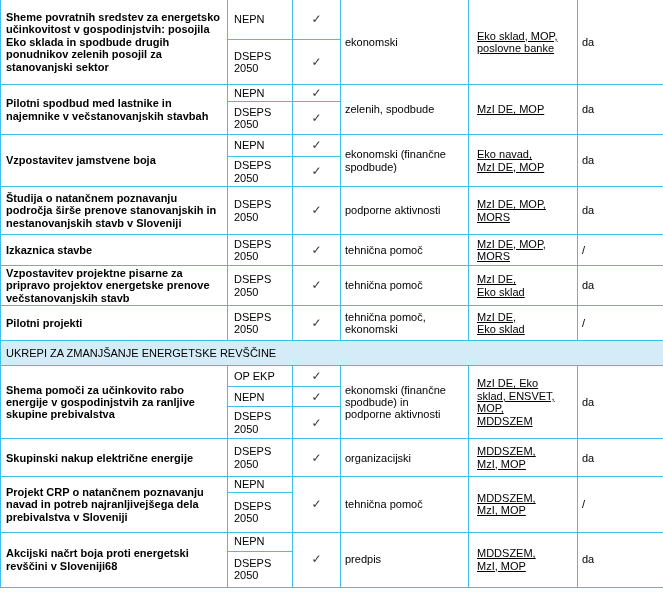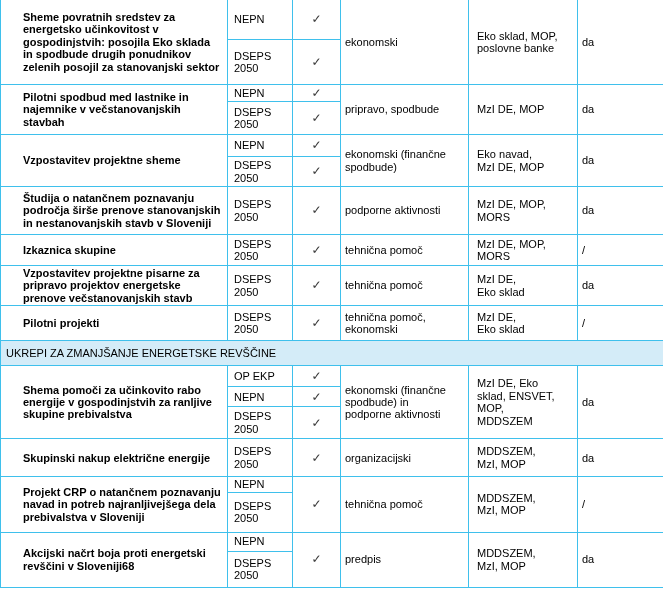--- a/index.html
+++ b/index.html
@@ -25,41 +25,42 @@
     border: 1px solid var(--border-color, #3fc0ec);
     font-size: 11px;
     line-height: 12.4px;
     color: #000000;
     vertical-align: middle;
     overflow: hidden;
     padding: 1px 4px;
   }
   td.measure-cell {
     font-weight: bold;
-    padding-left: 22px;
+    padding-left: 5px;
     padding-right: 6px;
   }
   td.document-cell {
     padding-left: 6px;
     white-space: pre-line;
     margin-top: 37px;
   }
   td.check-cell {
     text-align: center;
     padding: 0;
     font-size: 12px;
     color: #3a3a3a;
   }
   td.type-cell {
     padding-left: 4px;
     white-space: pre-line;
   }
   td.institutions-cell {
     padding-left: 8px;
     white-space: pre-line;
+    text-decoration: underline;
   }
   td.consistency-cell {
     text-align: left;
   }
   tr.section-row td {
     background: var(--section-bg, #d4ecf8);
     padding-left: 5px;
     font-weight: normal;
   }
 </style>
@@ -88,31 +89,31 @@
         </tr>
         <tr style="height: 45px;">
           <td class="document-cell">DSEPS
 2050</td>
           <td class="check-cell">✓</td>
         </tr>
         <tr style="height: 17px;">
           <td class="measure-cell" rowspan="2">Pilotni spodbud med lastnike in najemnike v večstanovanjskih stavbah</td>
           <td class="document-cell">NEPN</td>
           <td class="check-cell">✓</td>
-          <td class="type-cell" rowspan="2">pripravo, spodbude</td>
+          <td class="type-cell" rowspan="2">zelenih, spodbude</td>
           <td class="institutions-cell" rowspan="2">MzI DE, MOP</td>
           <td class="consistency-cell" rowspan="2">da</td>
         </tr>
         <tr style="height: 33px;">
           <td class="document-cell">DSEPS
 2050</td>
           <td class="check-cell">✓</td>
         </tr>
         <tr style="height: 22px;">
-          <td class="measure-cell" rowspan="2">Vzpostavitev projektne sheme</td>
+          <td class="measure-cell" rowspan="2">Vzpostavitev jamstvene boja</td>
           <td class="document-cell">NEPN</td>
           <td class="check-cell">✓</td>
           <td class="type-cell" rowspan="2">ekonomski (finančne
 spodbude)</td>
           <td class="institutions-cell" rowspan="2">Eko navad,
 MzI DE, MOP</td>
           <td class="consistency-cell" rowspan="2">da</td>
         </tr>
         <tr style="height: 30px;">
           <td class="document-cell">DSEPS
@@ -123,21 +124,21 @@
           <td class="measure-cell">Študija o natančnem poznavanju področja širše prenove stanovanjskih in nestanovanjskih stavb v Sloveniji</td>
           <td class="document-cell">DSEPS
 2050</td>
           <td class="check-cell">✓</td>
           <td class="type-cell">podporne aktivnosti</td>
           <td class="institutions-cell">MzI DE, MOP,
 MORS</td>
           <td class="consistency-cell">da</td>
         </tr>
         <tr style="height: 31px;">
-          <td class="measure-cell">Izkaznica skupine</td>
+          <td class="measure-cell">Izkaznica stavbe</td>
           <td class="document-cell">DSEPS
 2050</td>
           <td class="check-cell">✓</td>
           <td class="type-cell">tehnična pomoč</td>
           <td class="institutions-cell">MzI DE, MOP,
 MORS</td>
           <td class="consistency-cell">/</td>
         </tr>
         <tr style="height: 37px;">
           <td class="measure-cell">Vzpostavitev projektne pisarne za pripravo projektov energetske prenove večstanovanjskih stavb</td>

